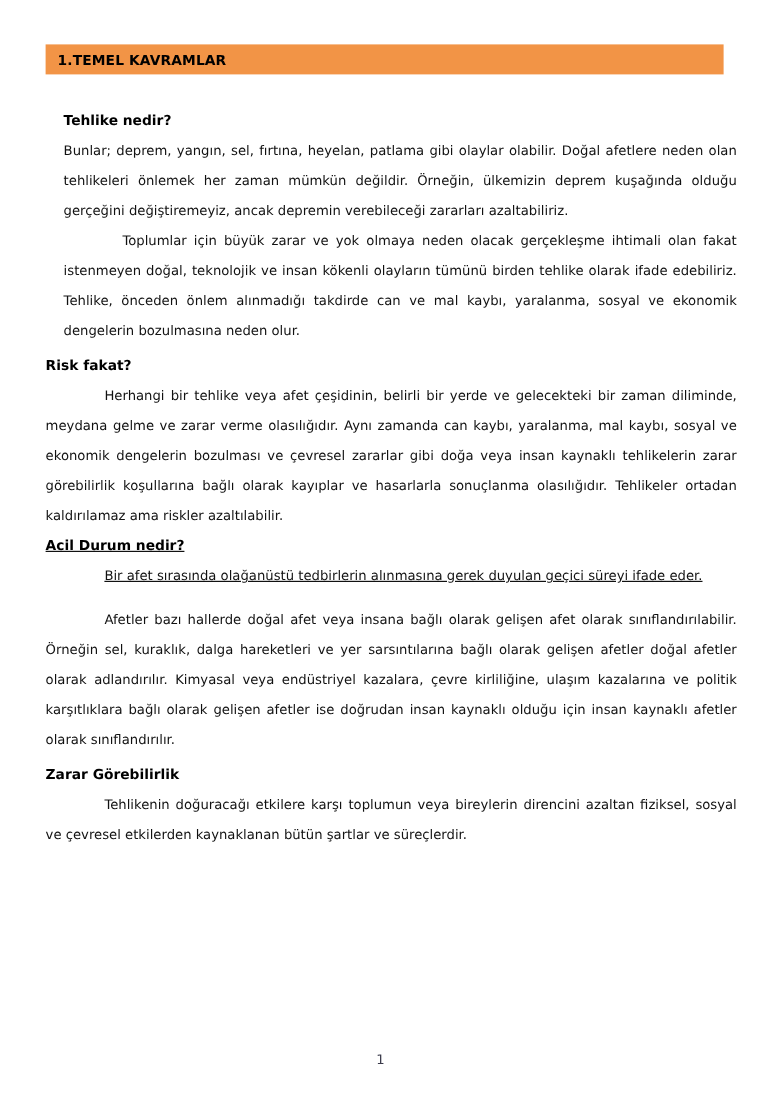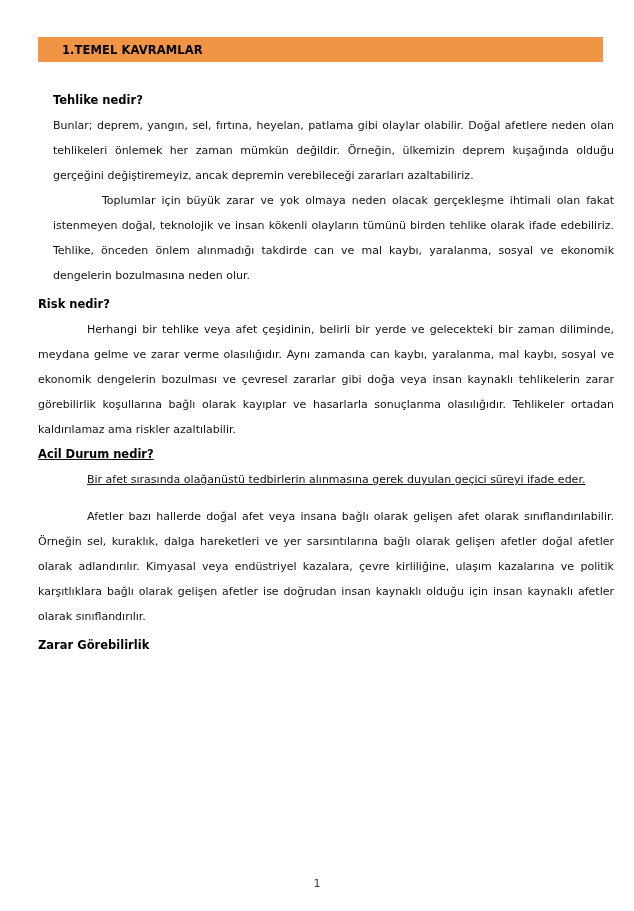--- a/index.html
+++ b/index.html
@@ -12,21 +12,21 @@
     padding: 37px 20px 0 38px;
     font-family: "DejaVu Sans", "Liberation Sans", sans-serif;
     color: #111111;
     overflow: hidden;
   }
   .title-bar {
     height: 25px;
     margin-right: 11px;
     display: flex;
     align-items: center;
-    padding-left: 24px;
+    padding-left: 10px;
     box-sizing: border-box;
     background: #F29446; 
   }
   .title-bar-text {
     font-size: 11.5px;
     font-weight: bold;
     color: #000000;
     letter-spacing: 0.1px;
   }
   .doc-section { margin: 0; padding: 0; }
@@ -71,32 +71,33 @@
     <span class="title-bar-text">1.TEMEL KAVRAMLAR</span>
   </div>
 
   <div id="sections-root">
       <section class="doc-section">
         <h2 class="section-heading">Tehlike nedir?</h2>
         <p class="body-paragraph">Bunlar; deprem, yangın, sel, fırtına, heyelan, patlama gibi olaylar olabilir. Doğal afetlere neden olan tehlikeleri önlemek her zaman mümkün değildir. Örneğin, ülkemizin deprem kuşağında olduğu gerçeğini değiştiremeyiz, ancak depremin verebileceği zararları azaltabiliriz.</p>
         <p class="body-paragraph indented">Toplumlar için büyük zarar ve yok olmaya neden olacak gerçekleşme ihtimali olan fakat istenmeyen doğal, teknolojik ve insan kökenli olayların tümünü birden tehlike olarak ifade edebiliriz. Tehlike, önceden önlem alınmadığı takdirde can ve mal kaybı, yaralanma, sosyal ve ekonomik dengelerin bozulmasına neden olur.</p>
       </section>
       <section class="doc-section">
-        <h2 class="section-heading">Risk nedir?</h2>
+        <h2 class="section-heading">Risk fakat?</h2>
         <p class="body-paragraph indented">Herhangi bir tehlike veya afet çeşidinin, belirli bir yerde ve gelecekteki bir zaman diliminde, meydana gelme ve zarar verme olasılığıdır. Aynı zamanda can kaybı, yaralanma, mal kaybı, sosyal ve ekonomik dengelerin bozulması ve çevresel zararlar gibi doğa veya insan kaynaklı tehlikelerin zarar görebilirlik koşullarına bağlı olarak kayıplar ve hasarlarla sonuçlanma olasılığıdır. Tehlikeler ortadan kaldırılamaz ama riskler azaltılabilir.</p>
       </section>
       <section class="doc-section">
         <h2 class="section-heading">Acil Durum nedir?</h2>
         <p class="body-paragraph indented">Bir afet sırasında olağanüstü tedbirlerin alınmasına gerek duyulan geçici süreyi ifade eder.</p>
       </section>
       <section class="doc-section">
         <p class="body-paragraph indented">Afetler bazı hallerde doğal afet veya insana bağlı olarak gelişen afet olarak sınıflandırılabilir. Örneğin sel, kuraklık, dalga hareketleri ve yer sarsıntılarına bağlı olarak gelişen afetler doğal afetler olarak adlandırılır. Kimyasal veya endüstriyel kazalara, çevre kirliliğine, ulaşım kazalarına ve politik karşıtlıklara bağlı olarak gelişen afetler ise doğrudan insan kaynaklı olduğu için insan kaynaklı afetler olarak sınıflandırılır.</p>
       </section>
       <section class="doc-section">
         <h2 class="section-heading">Zarar Görebilirlik</h2>
+        <p class="body-paragraph indented">Tehlikenin doğuracağı etkilere karşı toplumun veya bireylerin direncini azaltan fiziksel, sosyal ve çevresel etkilerden kaynaklanan bütün şartlar ve süreçlerdir.</p>
       </section>
     </div>
 
   <div class="page-footer">
     <span class="page-number">1</span>
   </div>
 
 </div>
 
 </body></html>

